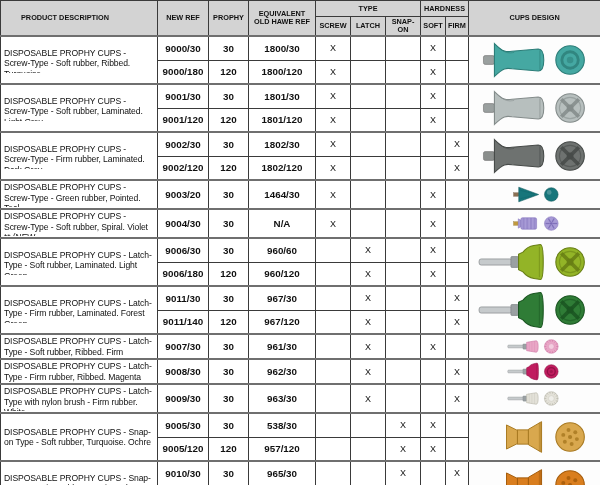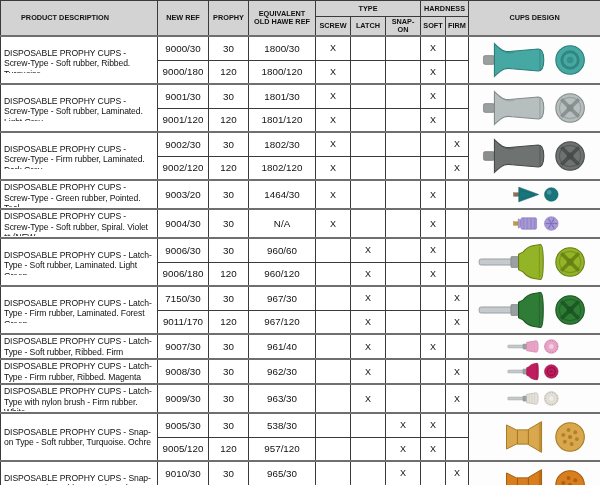--- a/index.html
+++ b/index.html
@@ -11,21 +11,21 @@
   col.c-sft{width:25px}col.c-frm{width:23px}col.c-des{width:132px}
   th,td{border:1px solid #3a3a3a;padding:0;overflow:hidden;vertical-align:middle;}
   thead th{background:#d3d3d3;font-size:7.3px;font-weight:700;text-align:center;
            line-height:8px;padding:1px 2px;height:13px;}
   thead th.left{text-align:left;padding-left:20px;}
   tbody tr{height:24px;}
   tr.gs td{border-top:2px solid #6f6f6f;}
   td.desc{font-size:8.6px;line-height:10.5px;text-align:left;padding:1px 3px;
           vertical-align:middle;letter-spacing:-0.1px;}
   td.desc .clip{max-height:25px;overflow:hidden;}
-  td.ref{font-size:9.8px;text-align:center;white-space:nowrap;}
+  td.ref{font-size:9.8px;text-align:center;white-space:nowrap;font-weight:bold;}
   td.x{font-size:9px;text-align:center;font-weight:400;}
   td.design{text-align:center;vertical-align:middle;background:#fdfdfd;}
   td.design svg{display:inline-block;vertical-align:middle;}
 </style>
 </head>
 <body>
 
 <div class="canvas">
 <table>
   <colgroup>
@@ -237,56 +237,56 @@
       <td class="x"></td>
       <td class="x">X</td>
       <td class="x"></td>
       <td class="x">X</td>
       <td class="x"></td>
     </tr>
     <tr class="gs">
       <td class="desc" rowspan="2">
             <div class="clip">DISPOSABLE PROPHY CUPS -  Latch-Type - Firm rubber, Laminated. Forest Green</div>
           </td>
-      <td class="ref">7150/30</td>
+      <td class="ref">9011/30</td>
       <td class="ref">30</td>
       <td class="ref">967/30</td>
       <td class="x"></td>
       <td class="x">X</td>
       <td class="x"></td>
       <td class="x"></td>
       <td class="x">X</td>
       <td class="design" rowspan="2"><svg viewBox="0 0 104 40" width="114" height="44">
               <rect x="1" y="17.2" width="30" height="5.6" rx="2" fill="#c6cacc" stroke="#8b8f91" stroke-width="0.7"></rect>
 <rect x="30" y="15" width="7" height="10" rx="1" fill="#9aa0a2" stroke="#7c8183" stroke-width="0.6"></rect>
               <path d="M37,13 L41,11 Q45,6 51,5 L57,4 Q59.5,4 59.5,20 Q59.5,36 57,36 L51,35 Q45,34 41,29 L37,27 Z" fill="#2f7c36" stroke="#1a5521" stroke-width="1"></path>
 <path d="M56,6 L56,34" stroke="#1a5521" stroke-width="1" opacity="0.5"></path>
               <circle cx="84" cy="20" r="13" fill="#2f7c36" stroke="#1a5521" stroke-width="1"></circle>
               <circle cx="84" cy="20" r="9.7" fill="none" stroke="#1a5521" stroke-width="1" opacity="0.55"></circle>
               <path d="M76,12 L92,28 M92,12 L76,28" stroke="#1a5521" stroke-width="3.4" opacity="0.85"></path>
               <circle cx="84" cy="20" r="3.1" fill="#1a5521"></circle>
             </svg></td>
     </tr>
     <tr>
-      <td class="ref">9011/170</td>
+      <td class="ref">9011/140</td>
       <td class="ref">120</td>
       <td class="ref">967/120</td>
       <td class="x"></td>
       <td class="x">X</td>
       <td class="x"></td>
       <td class="x"></td>
       <td class="x">X</td>
     </tr>
     <tr class="gs">
       <td class="desc">
             <div class="clip">DISPOSABLE PROPHY CUPS -  Latch-Type - Soft rubber, Ribbed. Firm</div>
           </td>
       <td class="ref">9007/30</td>
       <td class="ref">30</td>
-      <td class="ref">961/40</td>
+      <td class="ref">961/30</td>
       <td class="x"></td>
       <td class="x">X</td>
       <td class="x"></td>
       <td class="x">X</td>
       <td class="x"></td>
       <td class="design"><svg viewBox="0 0 104 40" width="55" height="21">
               <rect x="1" y="17.2" width="30" height="5.6" rx="2" fill="#c6cacc" stroke="#8b8f91" stroke-width="0.7"></rect>
 <rect x="30" y="15" width="7" height="10" rx="1" fill="#9aa0a2" stroke="#7c8183" stroke-width="0.6"></rect>
               <path d="M37,12 L55,9 Q59,9 59,20 Q59,31 55,31 L37,28 Z" fill="#e9a6c6" stroke="#c9709f" stroke-width="1"></path>
 <path d="M42,11.3 L42,28.7 M47,10.6 L47,29.4 M52,10 L52,30" stroke="#c9709f" stroke-width="0.8" opacity="0.5"></path>

